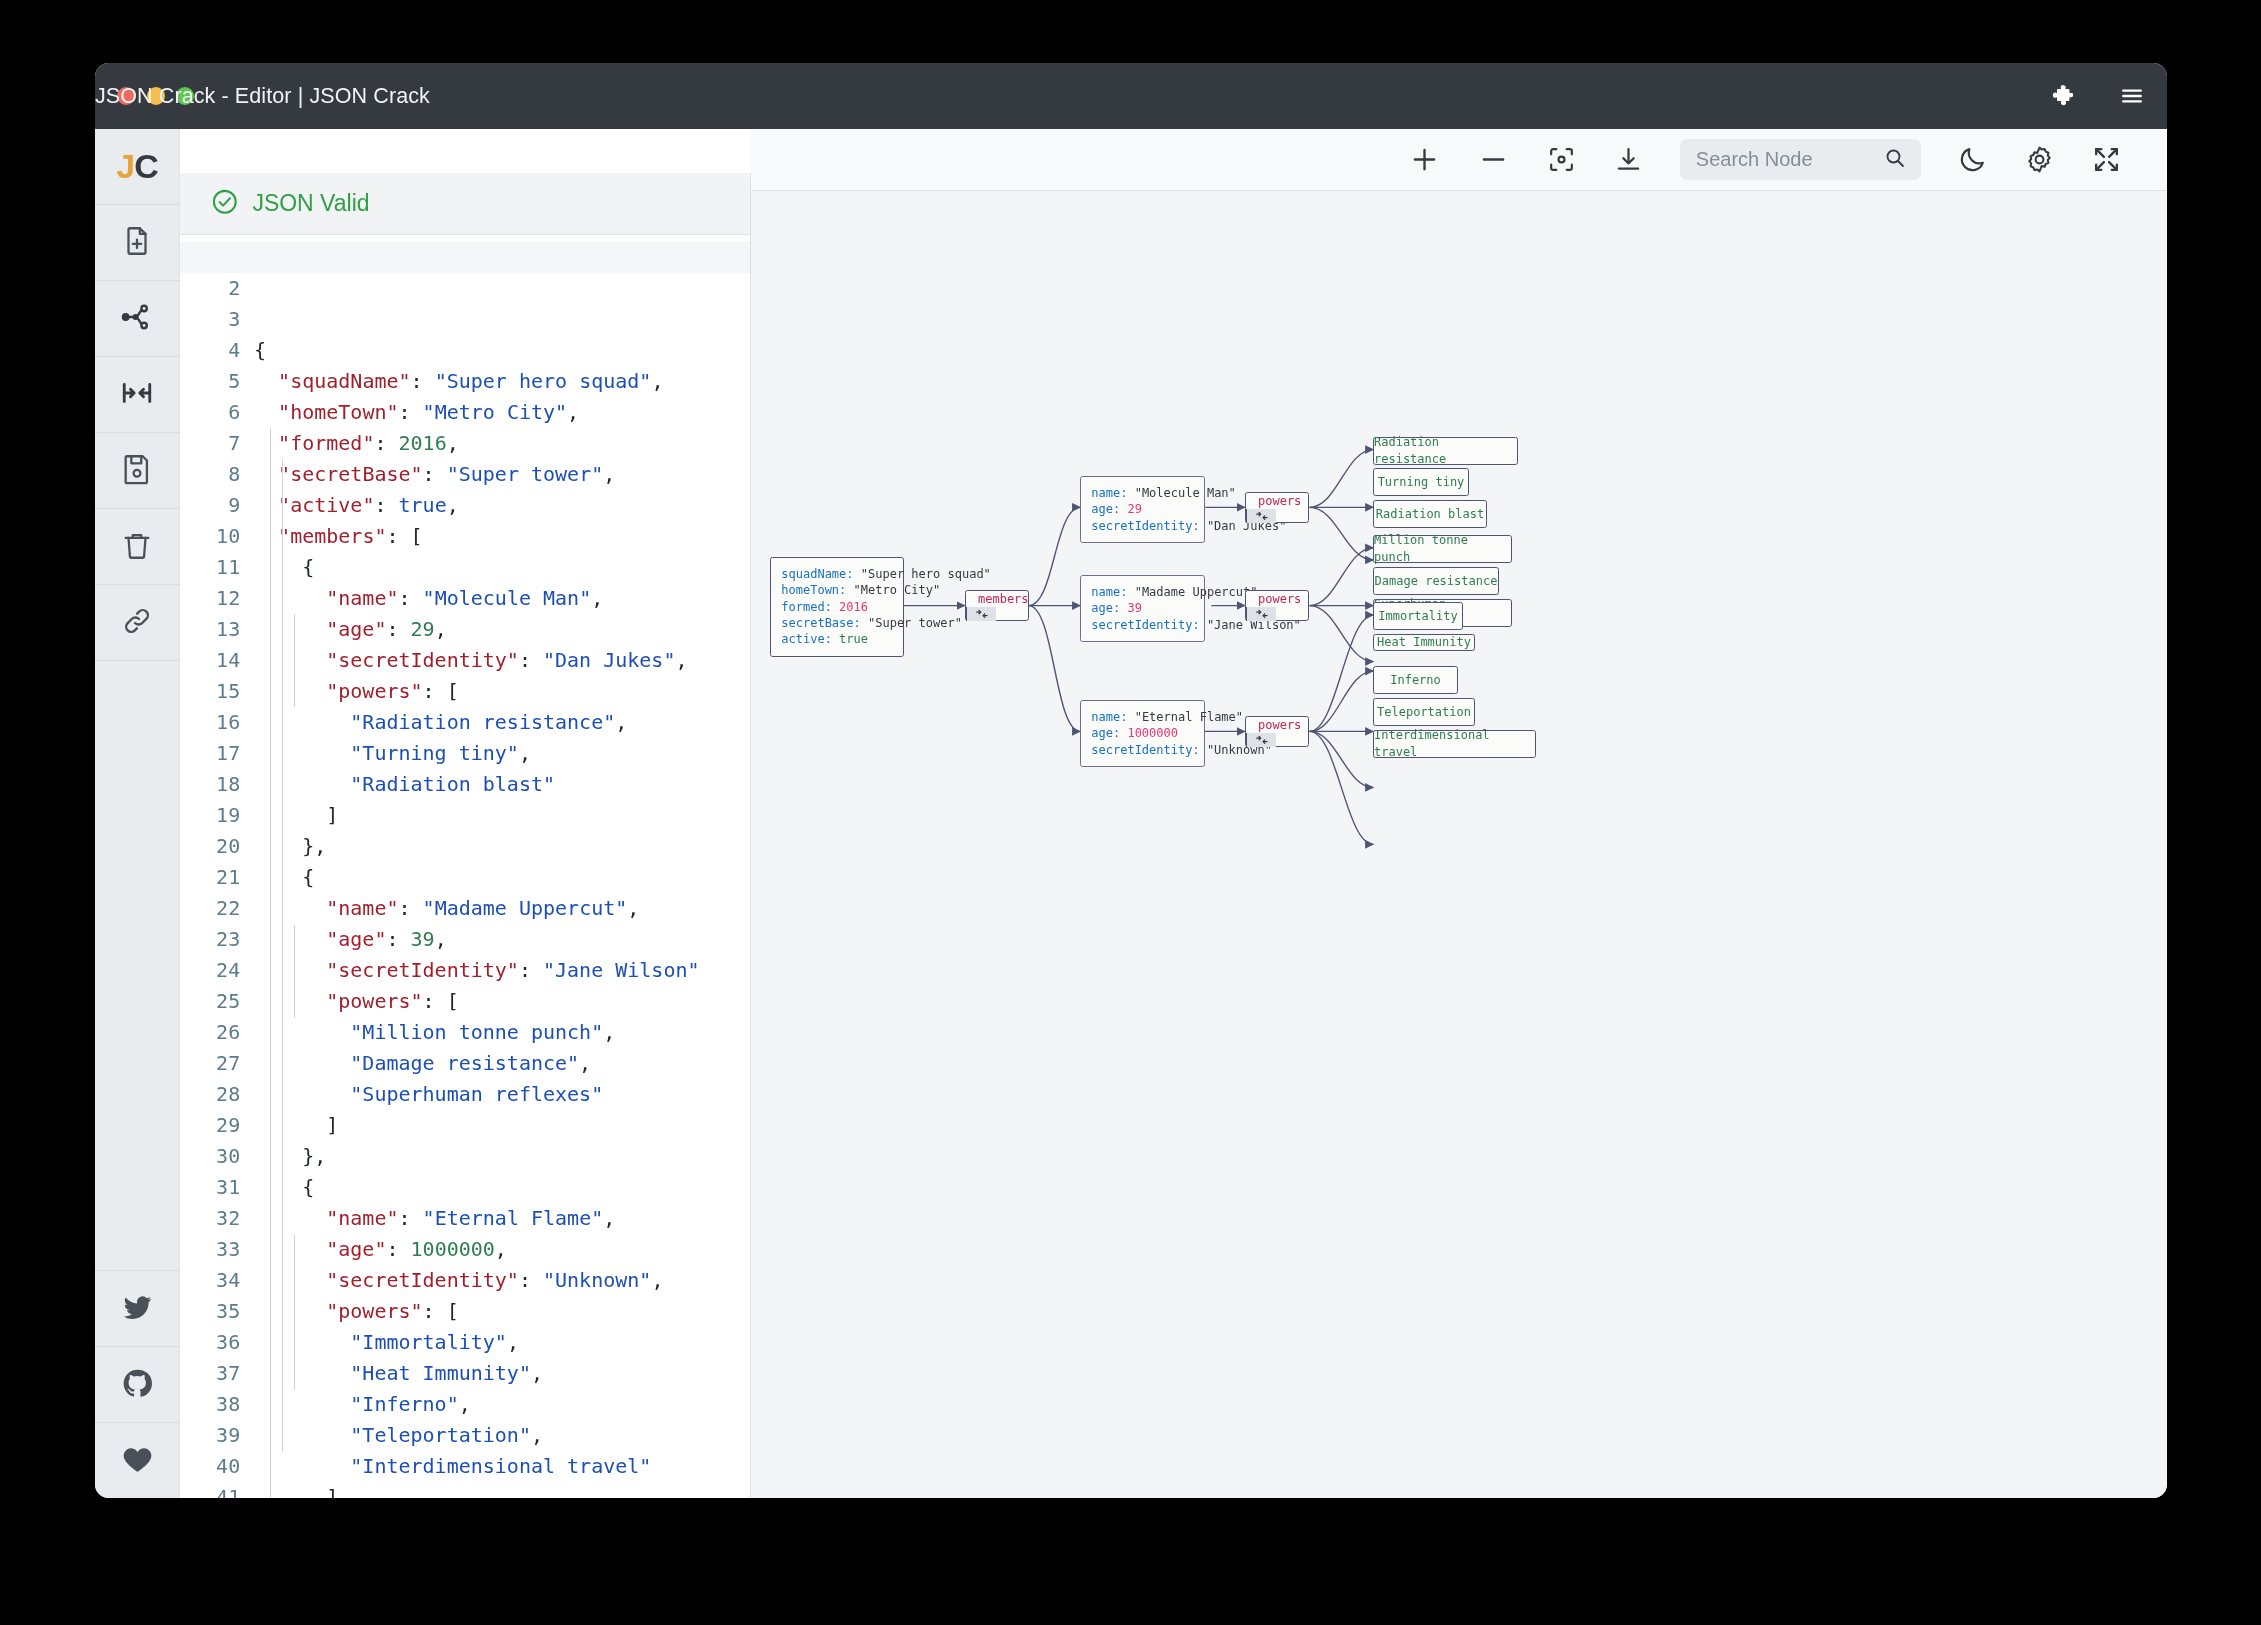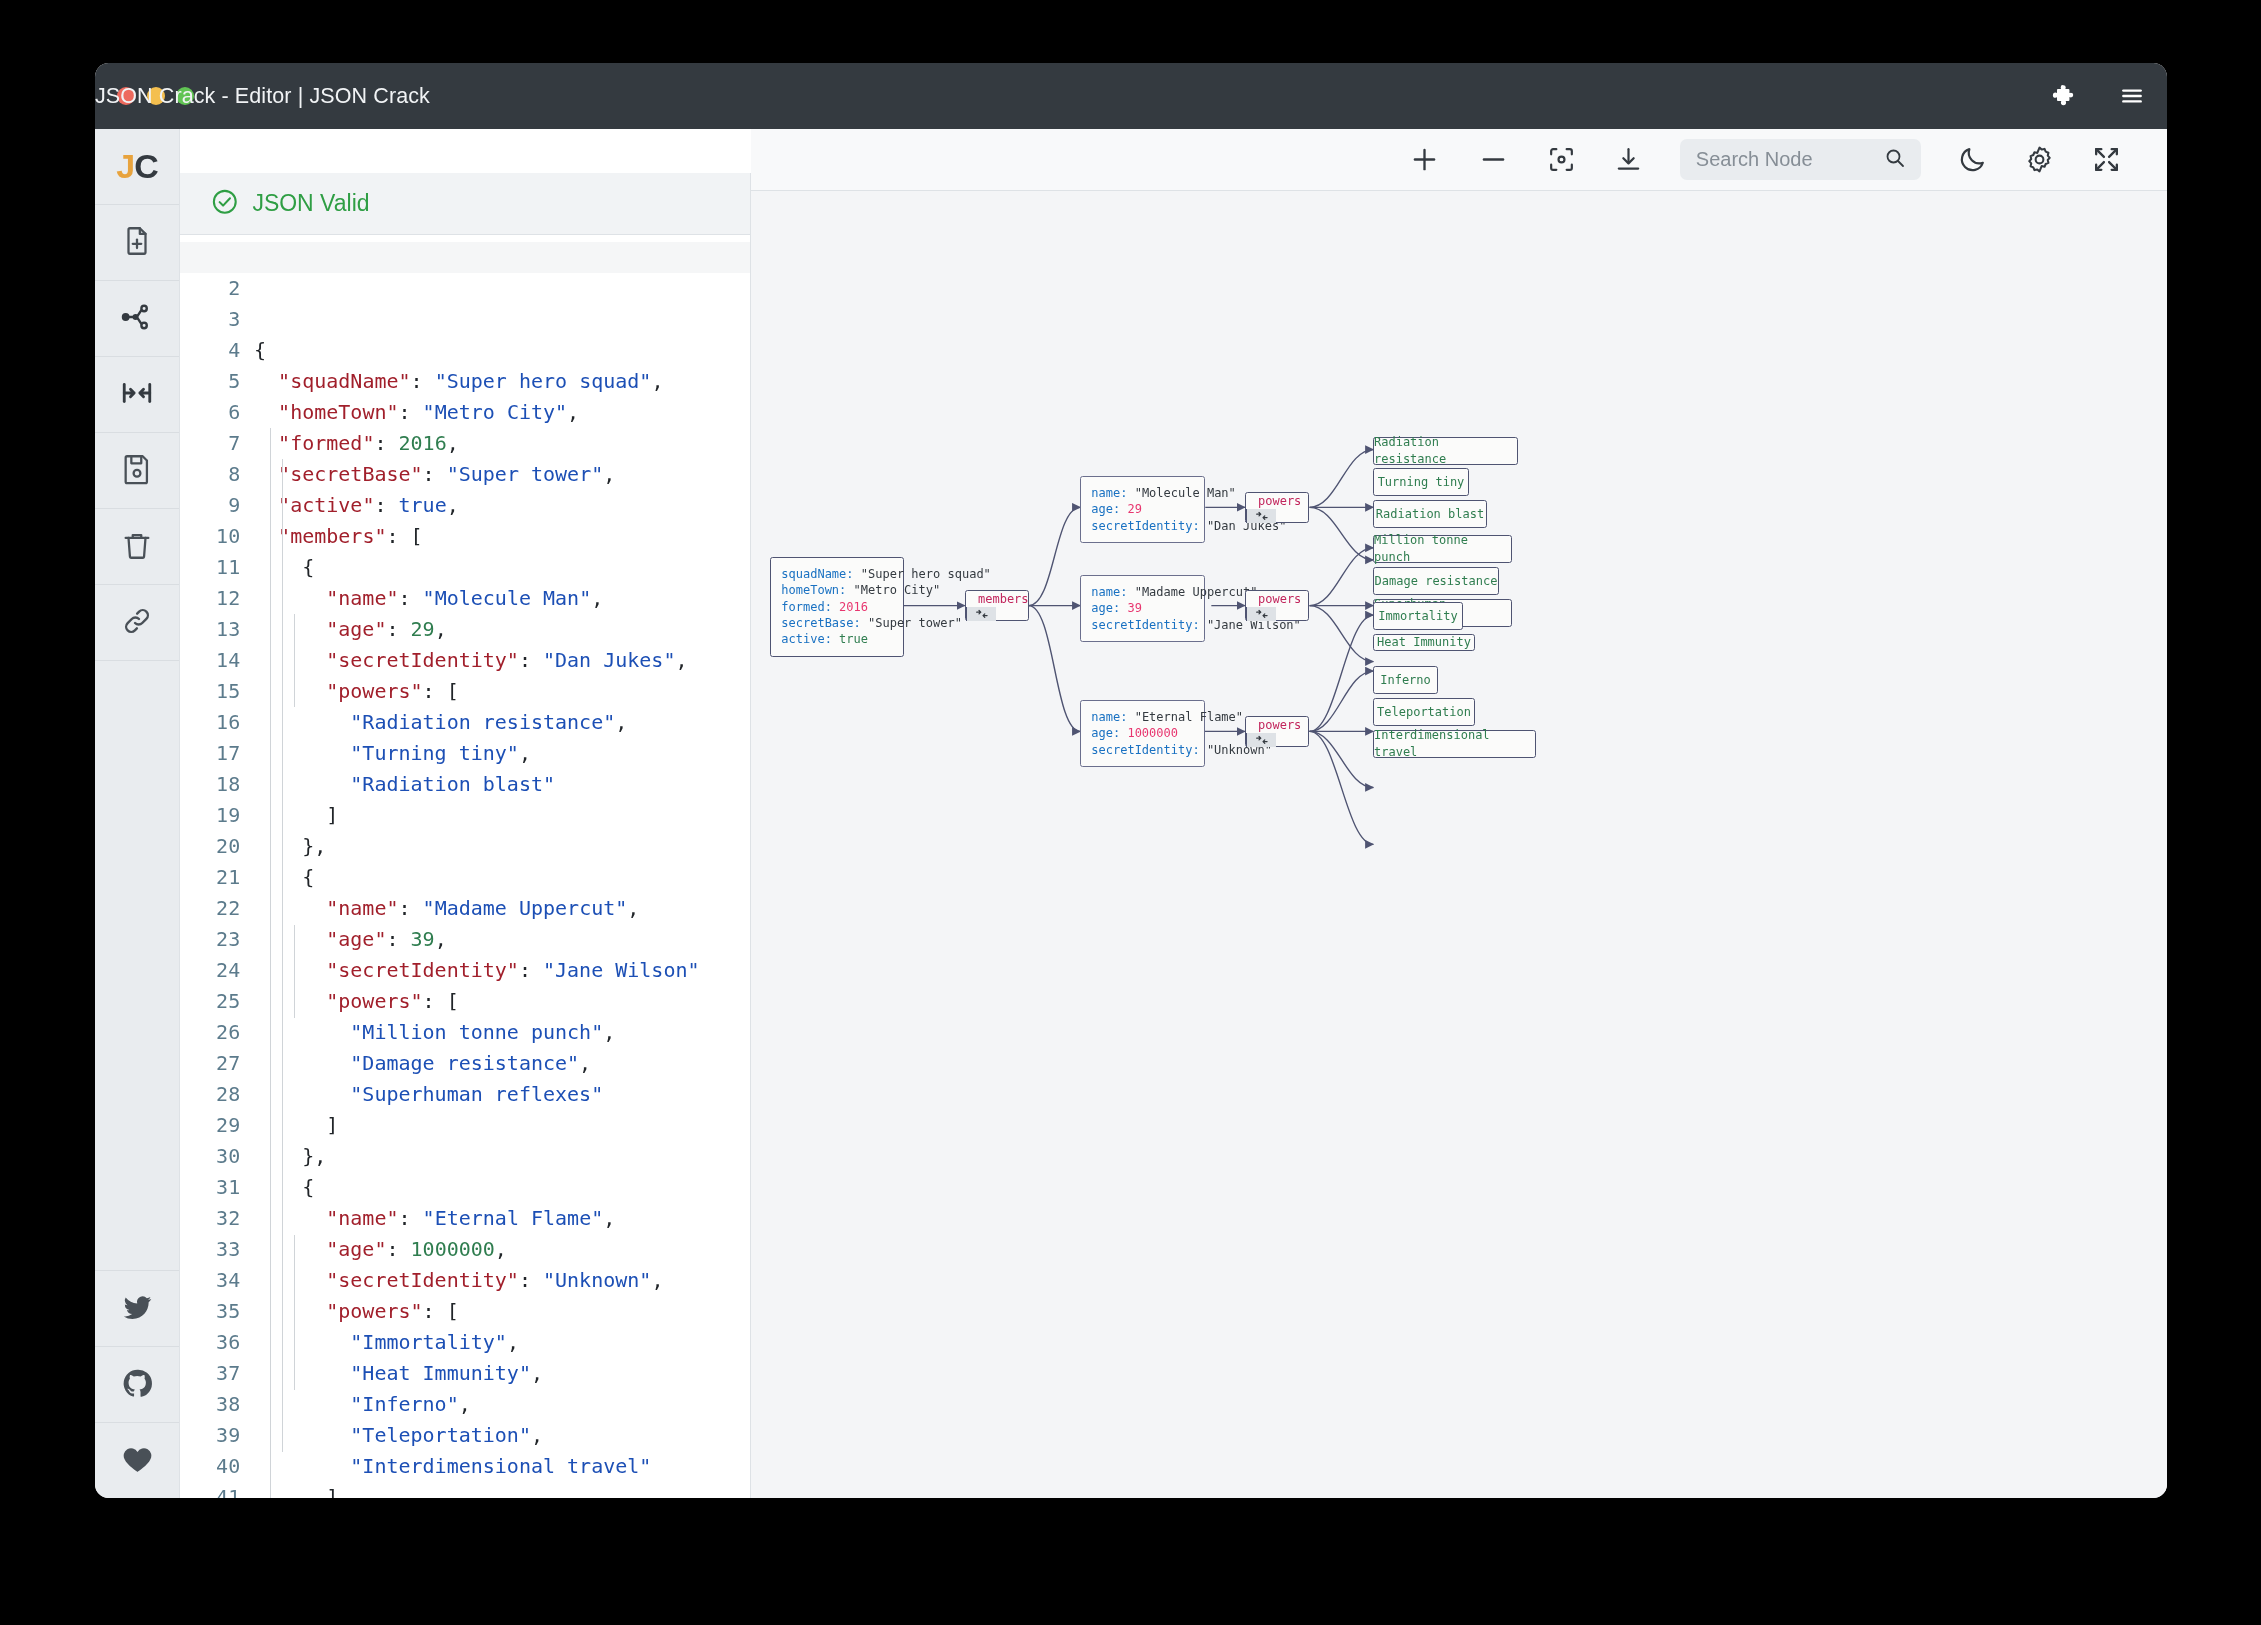--- a/index.html
+++ b/index.html
@@ -513,21 +513,21 @@
                   <path d="M3 9h7M10 9l-3-3M10 9l-3 3M21 15h-7M14 15l3-3M14 15l3 3"></path>
                 </svg>
               </div>
             </div>
             <div class="node leaf" style="left: 622px; top: 411px; width: 90px; height: 27.6px;">
               <span>Immortality</span>
             </div>
             <div class="node leaf" style="left: 622px; top: 443px; width: 102px; height: 17px;">
               <span>Heat Immunity</span>
             </div>
-            <div class="node leaf" style="left: 622px; top: 475px; width: 65px; height: 27.6px;">
+            <div class="node leaf" style="left: 622px; top: 475px; width: 85px; height: 27.6px;">
               <span>Inferno</span>
             </div>
             <div class="node leaf" style="left: 622px; top: 507px; width: 102px; height: 27.6px;">
               <span>Teleportation</span>
             </div>
             <div class="node leaf" style="left: 622px; top: 539px; width: 163px; height: 27.6px;">
               <span>Interdimensional travel</span>
             </div>
           </div>
       </div>

